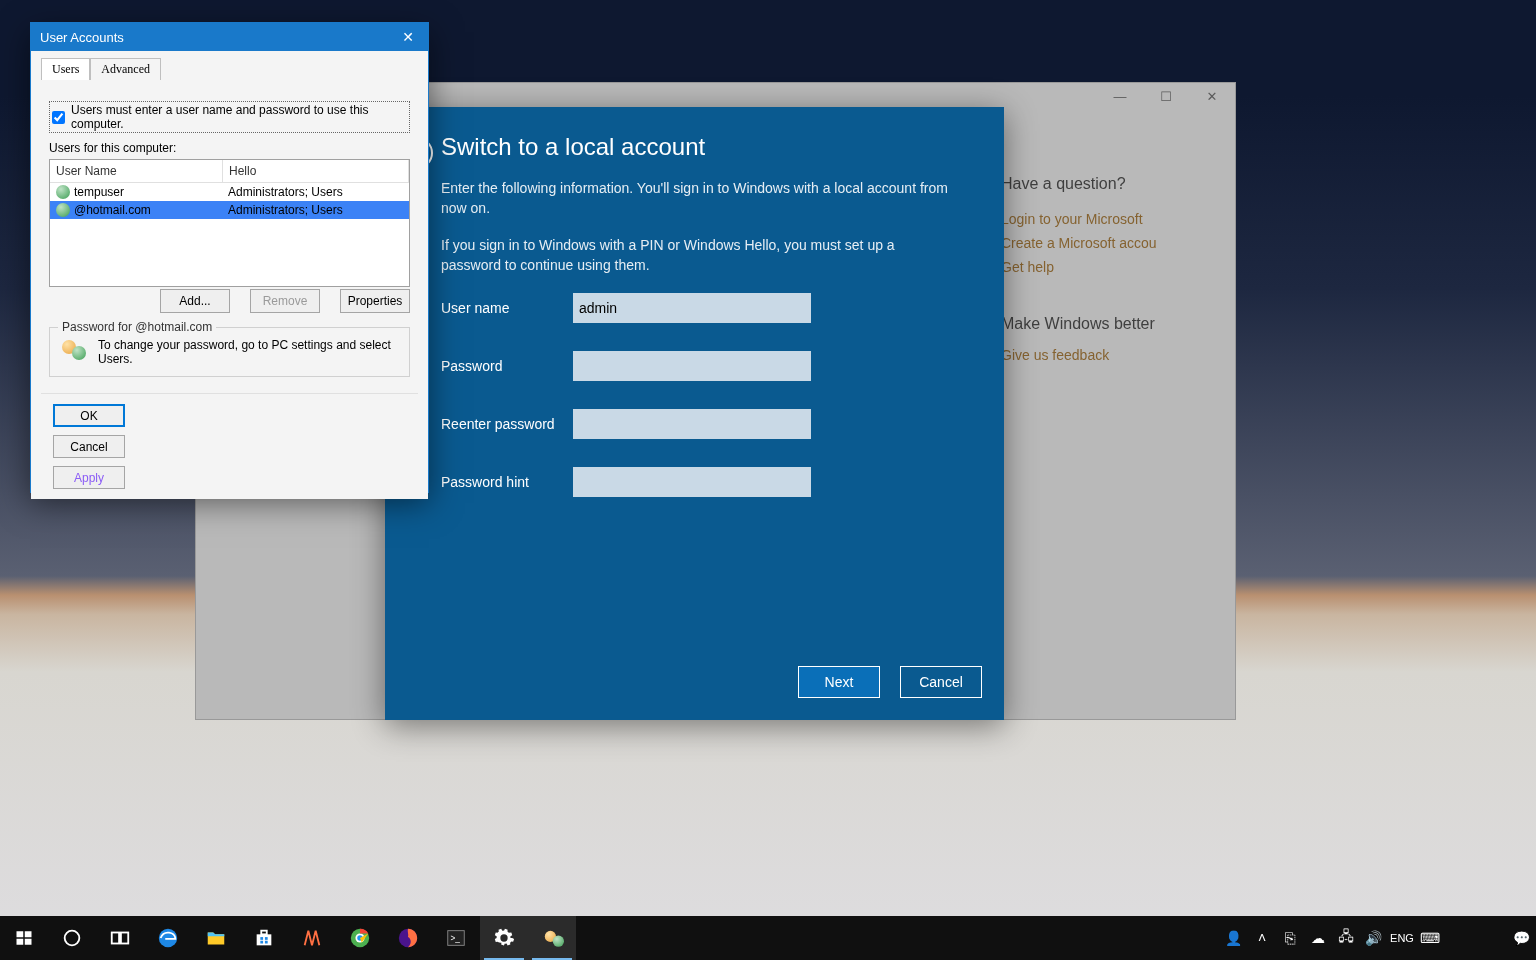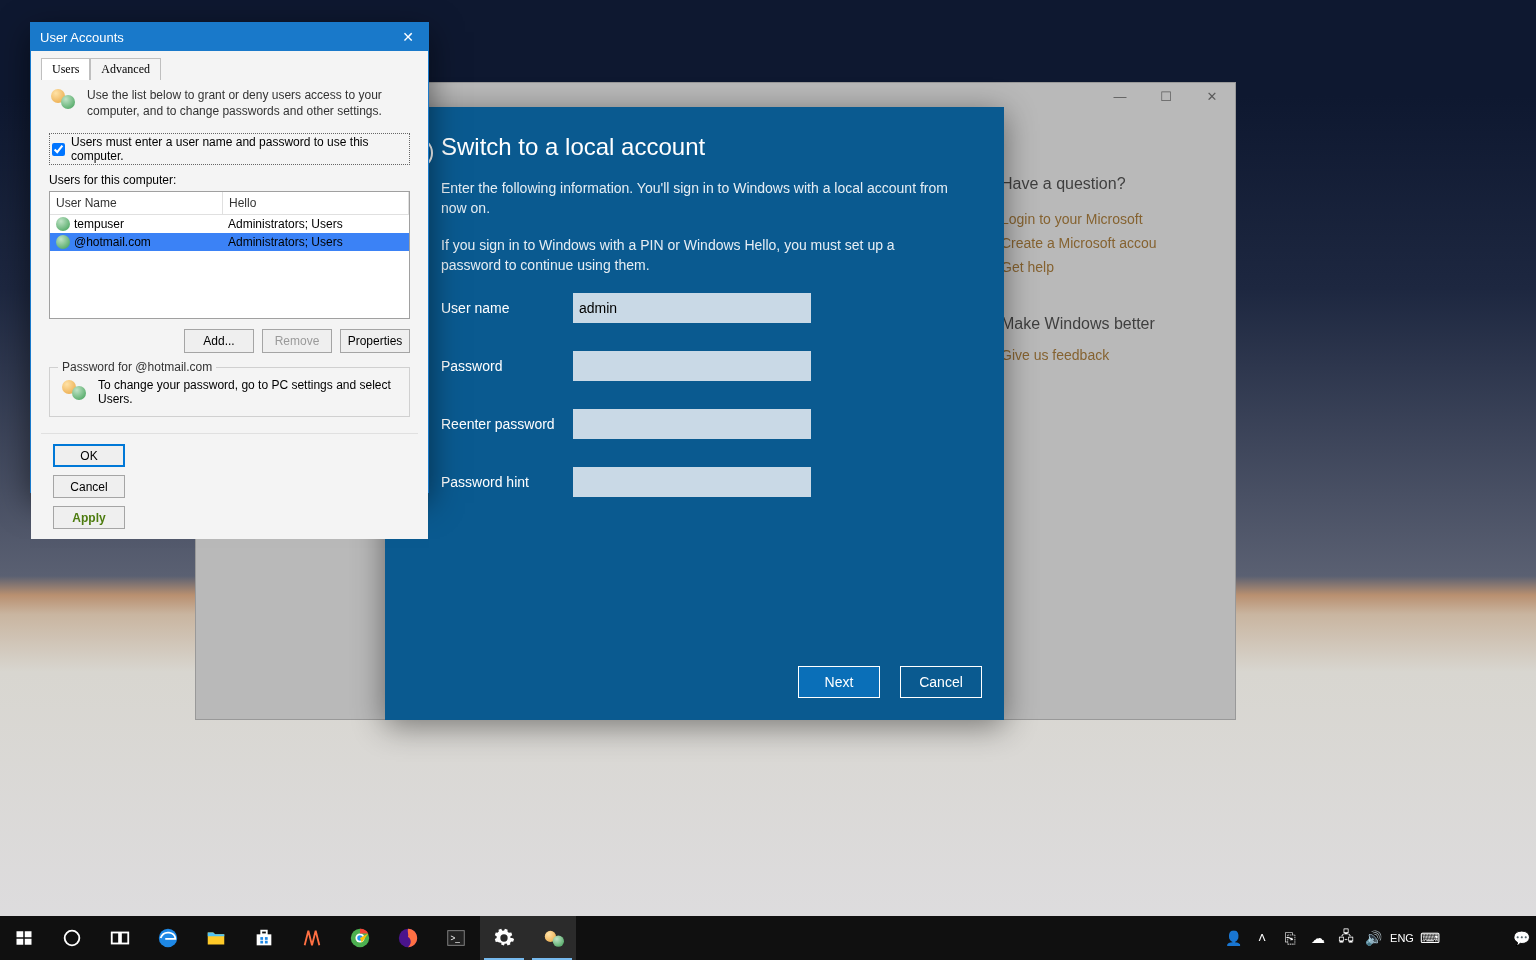--- a/index.html
+++ b/index.html
@@ -98,35 +98,35 @@
   #ua-list-head{display:flex;background:#fff;}
   #ua-list-head div{padding:4px 6px;border-right:1px solid #e0e0e0;border-bottom:1px solid #e0e0e0;color:#333;}
   .col-user{width:160px;}
   .col-group{flex:1;}
   .ua-row{display:flex;align-items:center;}
   .ua-row .cell{padding:2px 6px;}
   .ua-row .cell.col-user{display:flex;align-items:center;gap:4px;}
   .ua-row.sel{background:#3b82f6;}
   .mini-ico{width:14px;height:14px;border-radius:50%;background:radial-gradient(circle at 35% 30%,#bfe3c6,#3b9d52);flex:0 0 14px;}
   
-  #ua-btnrow{display:flex;justify-content:flex-end;gap:8px;margin-top:10px;}
+  #ua-btnrow{display:flex;justify-content:flex-end;gap:20px;margin-top:2px;}
   #ua-btnrow button{width:70px;height:24px;font-size:12px;background:#efefef;border:1px solid #a5a5a5;}
   #ua-btnrow button:disabled{color:#9a9a9a;}
   
   #ua-pwbox{border:1px solid #d0d0d0;margin-top:14px;padding:10px 10px 10px 10px;position:relative;}
   #ua-pwbox legend{position:absolute;top:-8px;left:8px;background:#f4f4f4;padding:0 4px;font-size:12px;color:#333;}
   #ua-pwbox .row{display:flex;gap:10px;align-items:flex-start;font-size:12px;}
   #ua-pwbox .row .ico{width:28px;height:28px;flex:0 0 28px;}
   #ua-resetbtn{display:flex;justify-content:flex-end;margin-top:10px;}
   #ua-resetbtn button{width:110px;height:24px;font-size:12px;background:#efefef;border:1px solid #cfcfcf;color:#9a9a9a;}
   
   #ua-footer{display:flex;justify-content:flex-end;gap:8px;padding:10px 12px;border-top:1px solid #e0e0e0;margin-top:6px;flex-direction:column;}
   #ua-footer button{width:72px;height:23px;font-size:12px;background:#efefef;border:1px solid #a5a5a5;}
   #ua-footer button.default{border:1px solid #0078d7;box-shadow:inset 0 0 0 1px #0078d7;}
-  #ua-footer button:disabled{color:#4d7c0f;font-weight:bold;}
+  #ua-footer button:disabled{color:#8b5cf6;}
   
   
   #taskbar{position:absolute;left:0;right:0;bottom:0;height:44px;background:#101010;display:flex;align-items:stretch;color:#fff;}
   .tb-btn{width:48px;display:flex;align-items:center;justify-content:center;font-size:18px;position:relative;}
   .tb-btn .ico{width:22px;height:22px;display:flex;align-items:center;justify-content:center;}
   .tb-btn.running::after{content:"";position:absolute;left:4px;right:4px;bottom:0;height:2px;background:#76b9ed;}
   .tb-btn.active{background:#2b2b2b;}
   #tb-start svg{width:18px;height:18px;}
   #tray{margin-left:auto;display:flex;align-items:stretch;}
   .tray-ico{width:28px;display:flex;align-items:center;justify-content:center;font-size:14px;color:#fff;}
@@ -209,24 +209,20 @@
     </div>
 
     <div id="ua-body">
       <div id="ua-tabs">
         <div class="ua-tab active">Users</div>
         <div class="ua-tab">Advanced</div>
       </div>
 
       <div id="ua-tabpage">
 
-        <div id="ua-intro">
-          <div class="ico people-ico"></div>
-          <p>Use the list below to grant or deny users access to your computer, and to change passwords and other settings.</p>
-        </div>
 
         <label id="ua-check">
           <input type="checkbox" checked="" style="">
           <span>Users must enter a user name and password to use this computer.</span>
         </label>
 
         <div id="ua-users-lbl">Users for this computer:</div>
 
         <div id="ua-list">
           <div id="ua-list-head">

